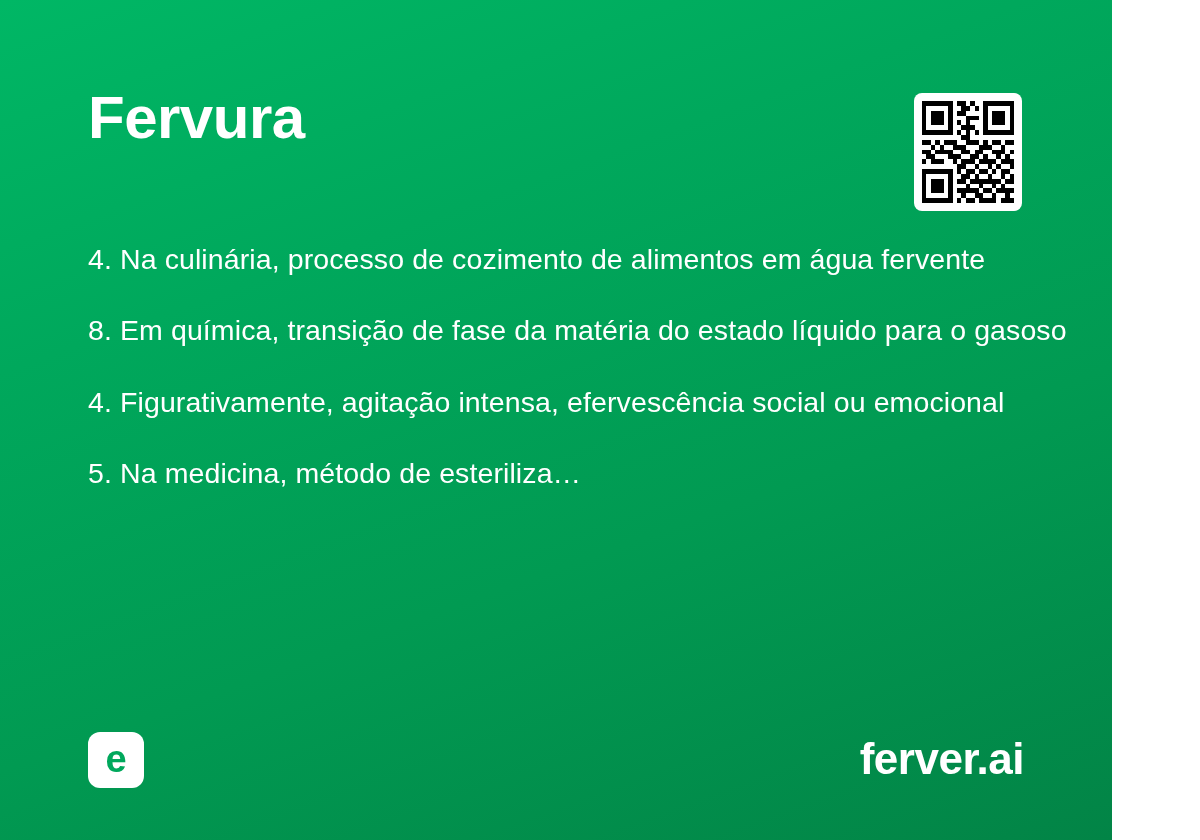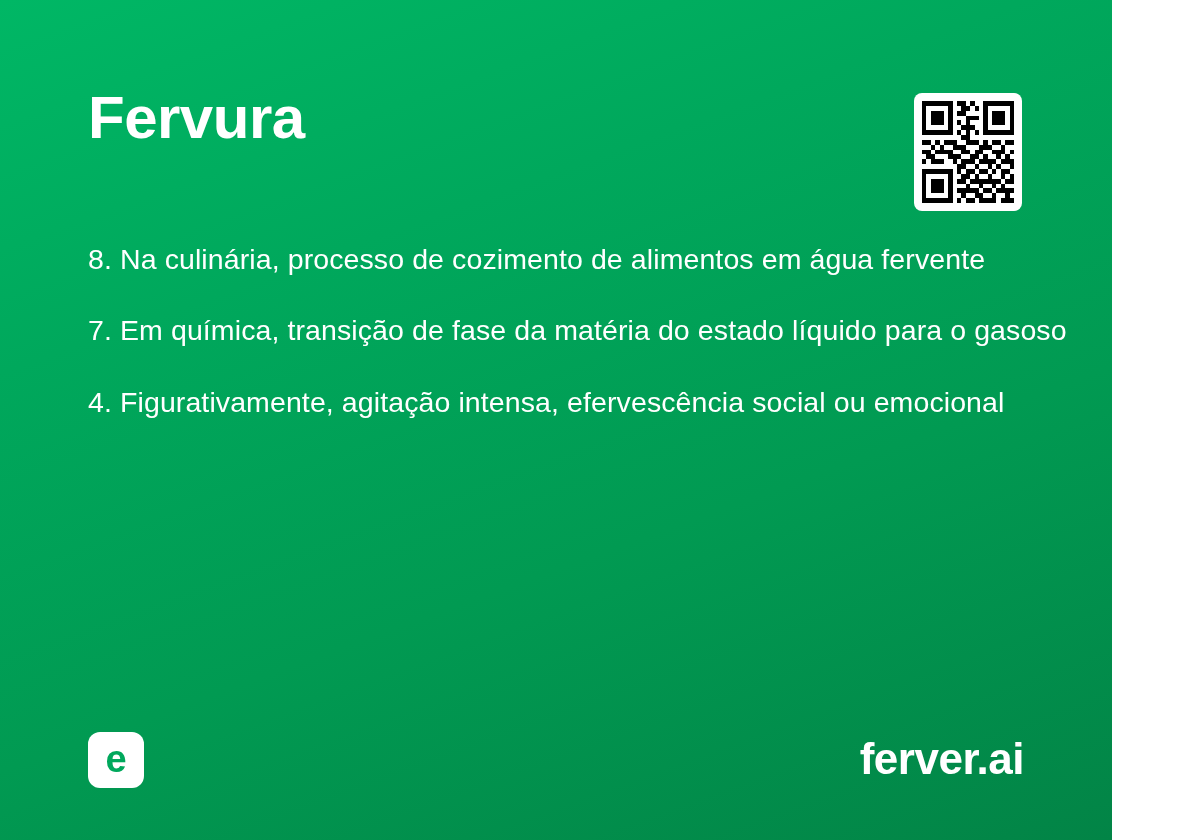--- a/index.html
+++ b/index.html
@@ -561,23 +561,24 @@
         <i></i>
         <i></i>
         <i style="background: rgb(255, 255, 255);"></i>
         <i></i>
         <i></i>
         <i></i>
       </div>
   </div>
 
   <div class="definitions" id="definitions">
-      <p class="definition">8. Na culinária, processo de cozimento de alimentos em água fervente</p>
-      <p class="definition">7. Em química, transição de fase da matéria do estado líquido para o gasoso</p>
+      <p class="definition">4. Na culinária, processo de cozimento de alimentos em água fervente</p>
+      <p class="definition">8. Em química, transição de fase da matéria do estado líquido para o gasoso</p>
       <p class="definition">4. Figurativamente, agitação intensa, efervescência social ou emocional</p>
+      <p class="definition">5. Na medicina, método de esteriliza…</p>
     </div>
 
   <div class="footer">
     <div class="logo-mark">e</div>
     <div class="brand">ferver.ai</div>
   </div>
 
 </div>
 
 </body></html>

